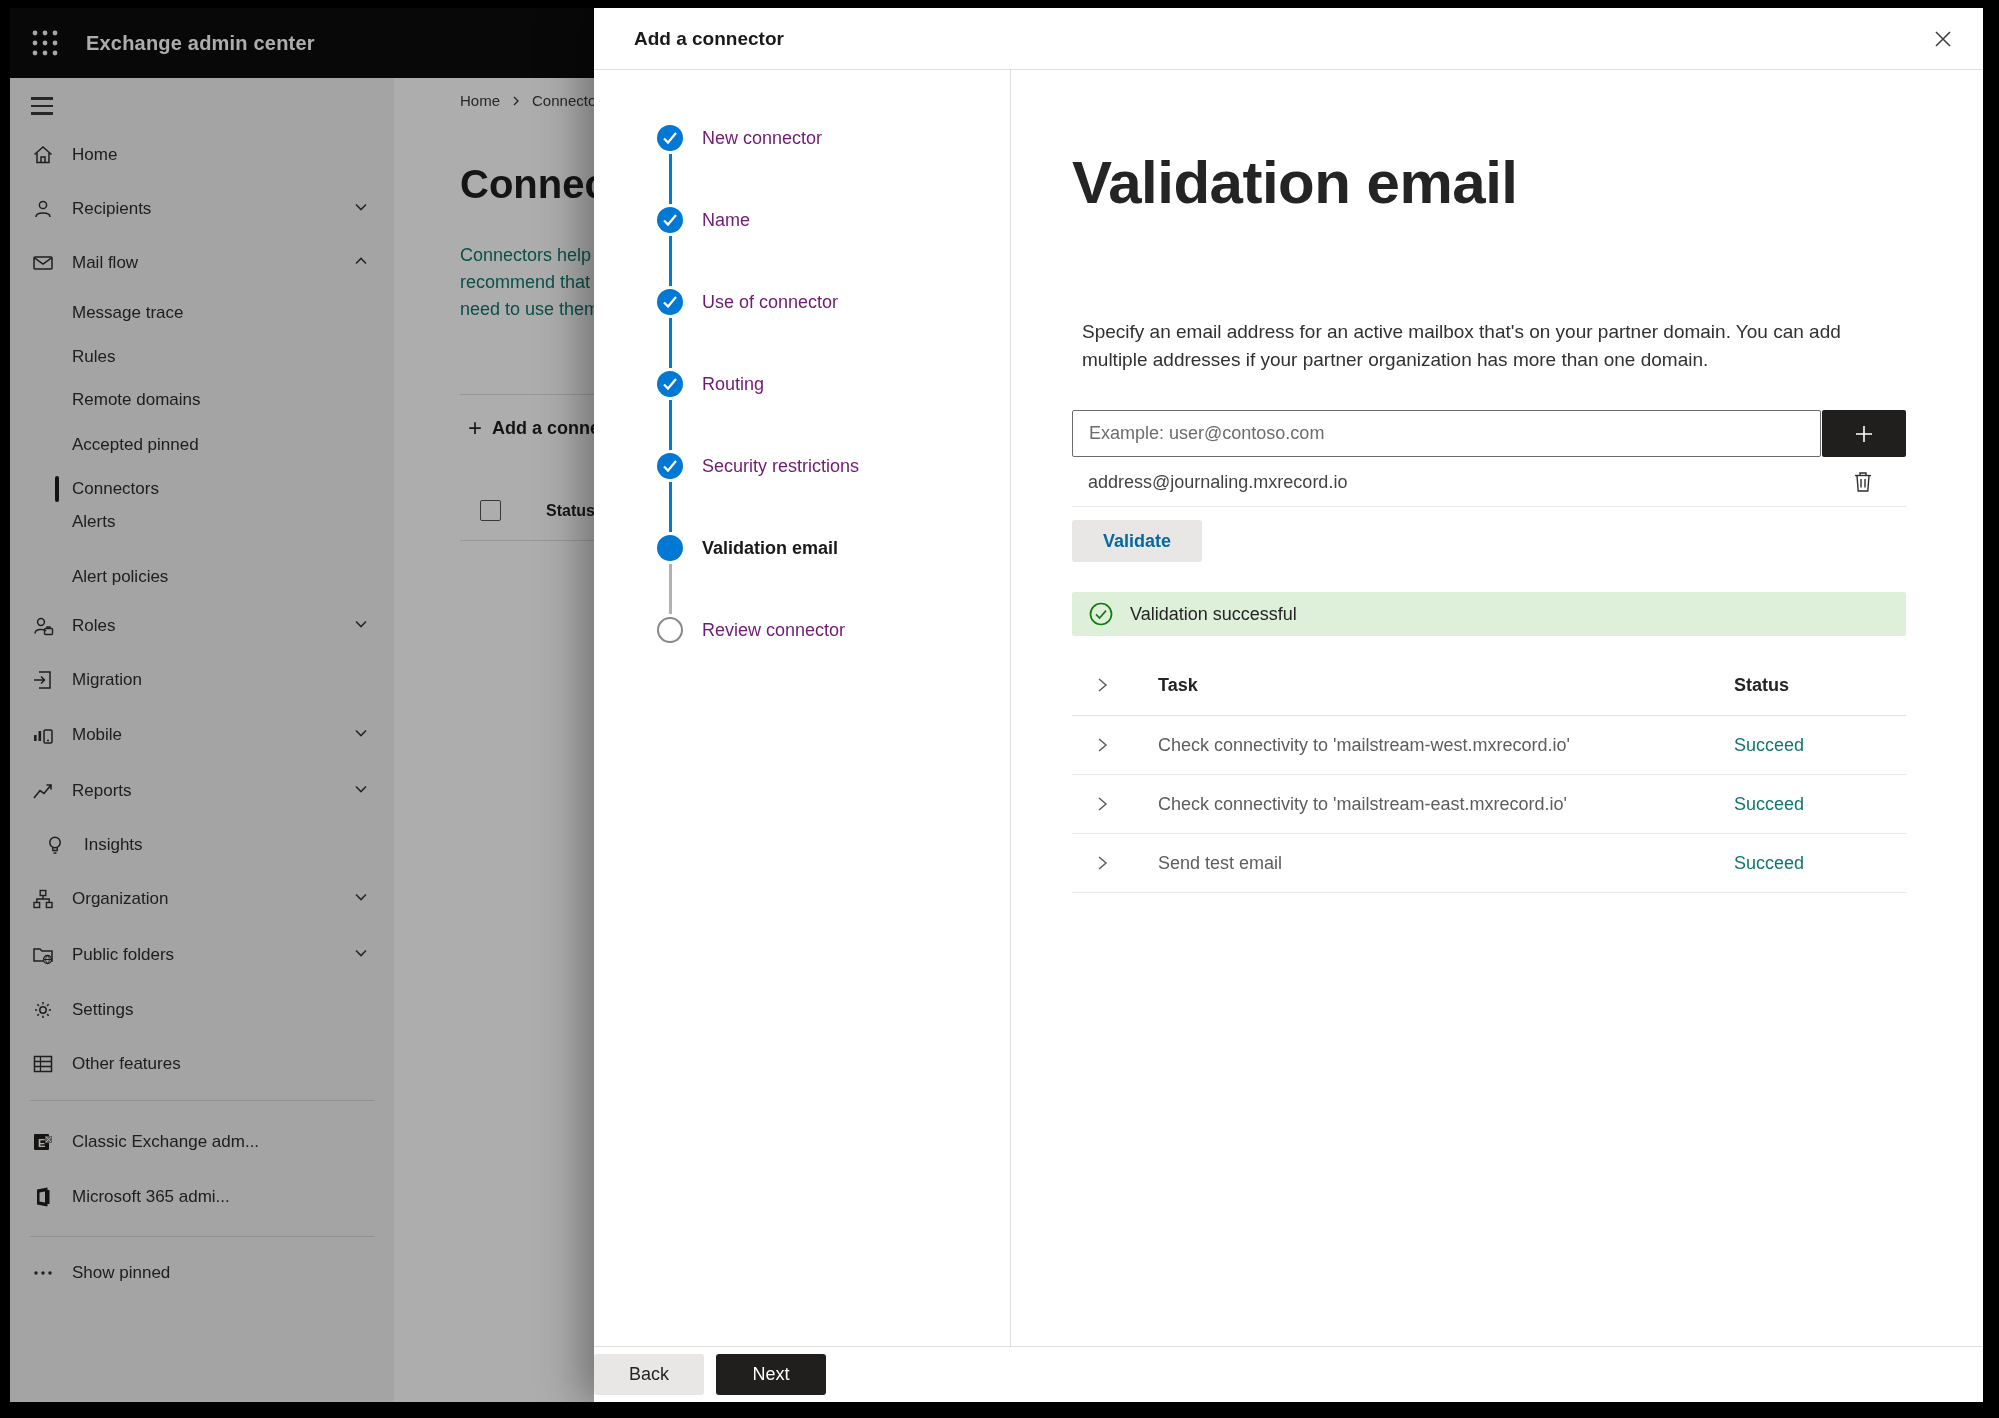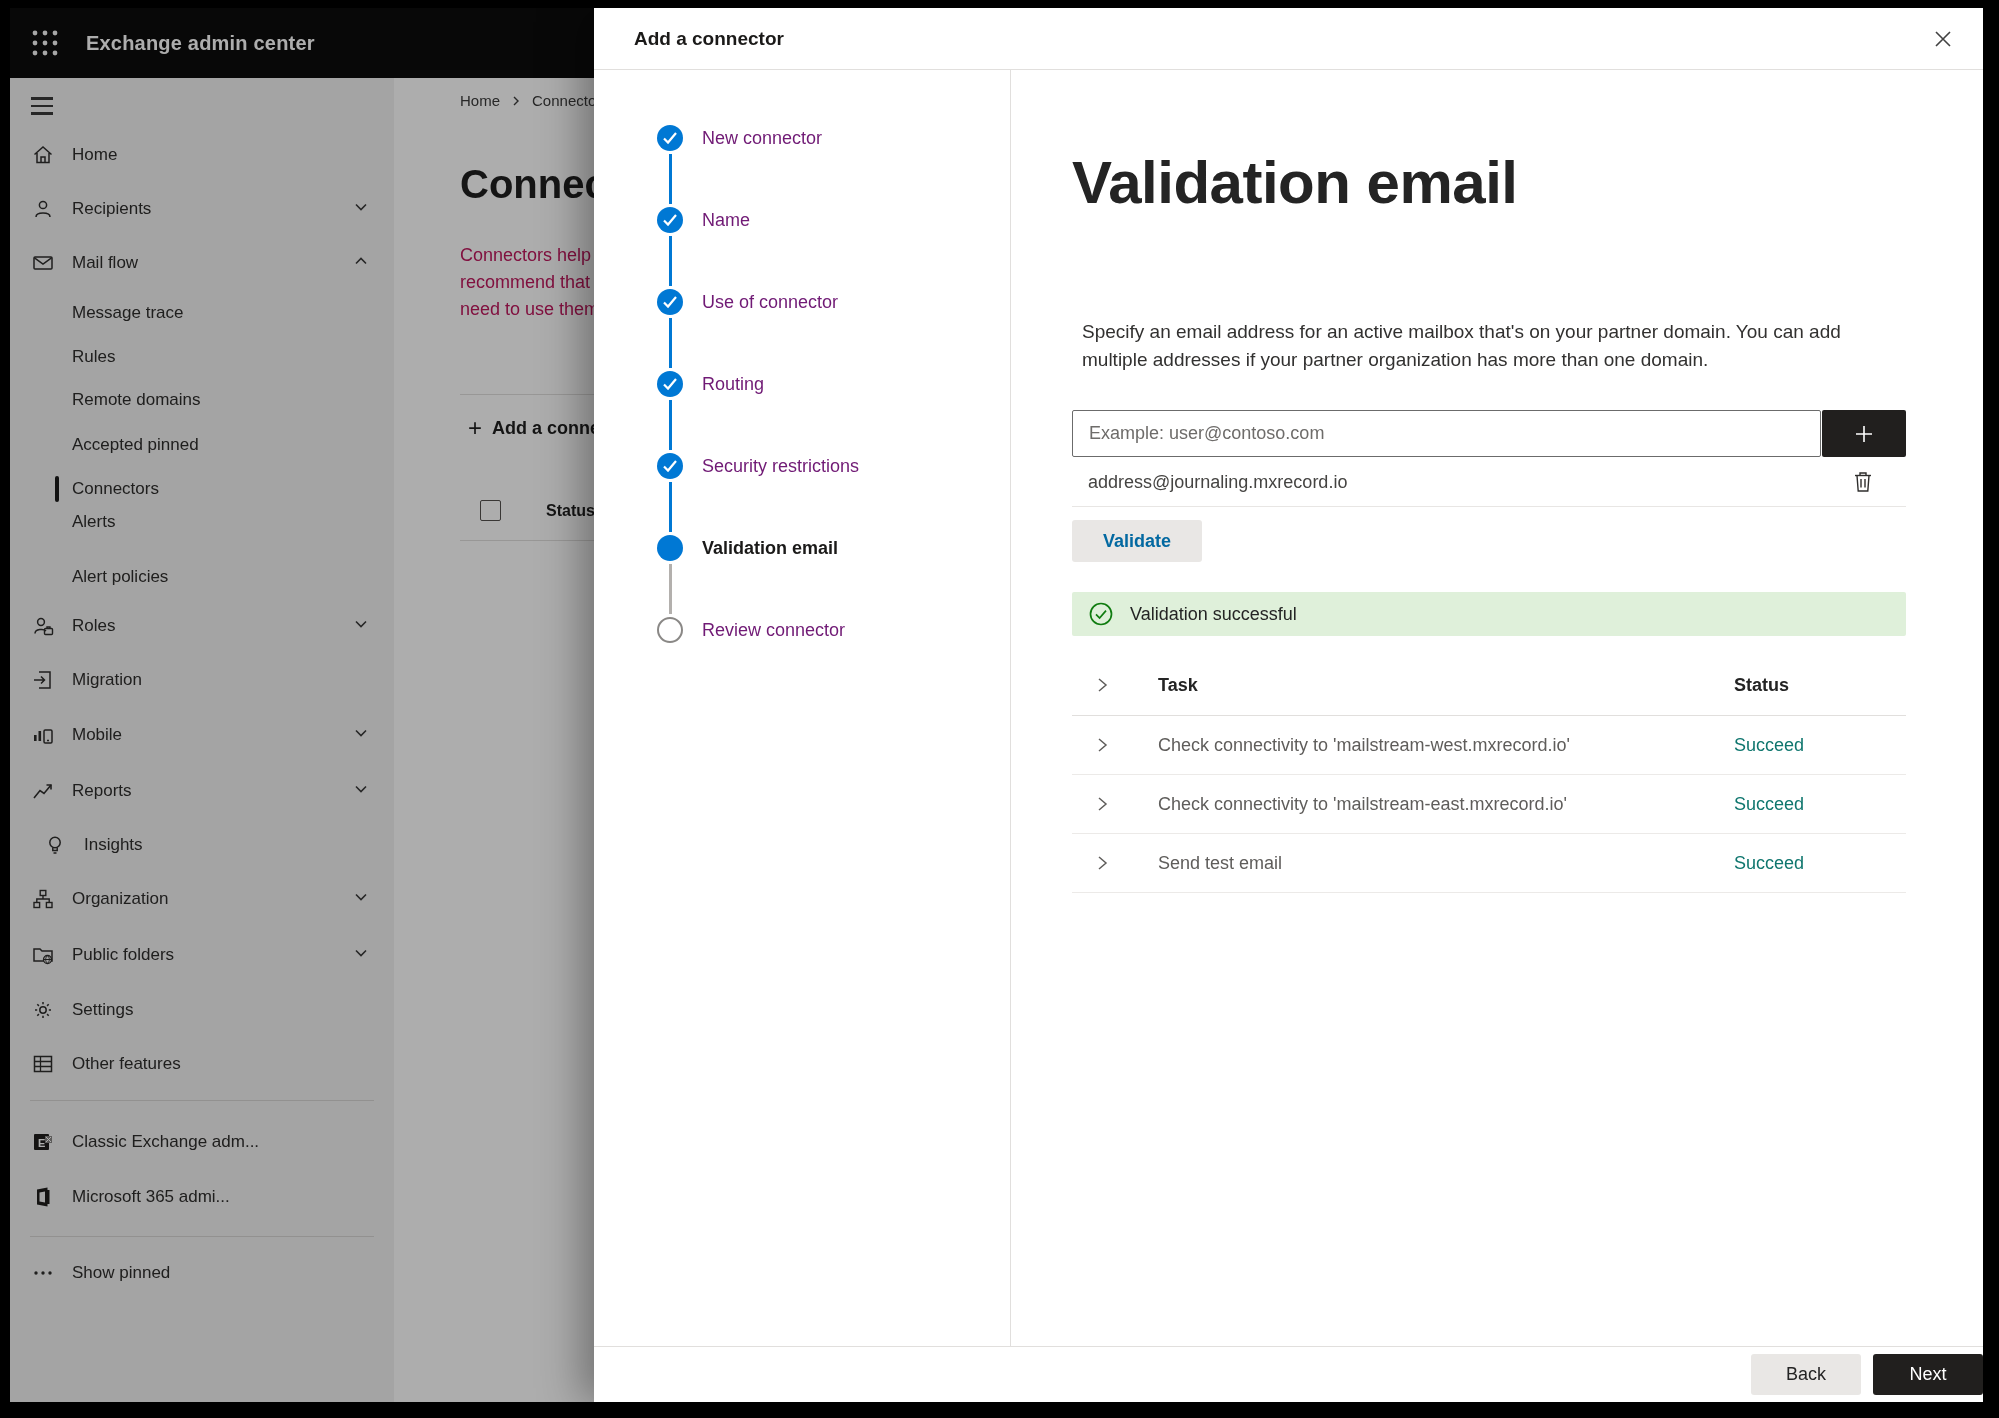--- a/index.html
+++ b/index.html
@@ -25,21 +25,21 @@
     font-size:17px;color:#2f2e2d;white-space:nowrap;}
   .side-item .chev{position:absolute;left:342px;top:50%;transform:translateY(-50%);color:#3a3a3a;}
   .side-item .selbar{position:absolute;left:45px;top:50%;transform:translateY(-50%);
     width:4px;height:26px;background:#1b1b1b;border-radius:2px;}
   .side-divider{position:absolute;left:20px;width:344px;height:1px;background:#d8d6d4;}
 
   .bgpage{position:absolute;left:384px;top:70px;right:0;bottom:0;background:#fff;z-index:1;}
   .crumb{position:absolute;left:66px;top:14px;font-size:15px;color:#3b3b3b;display:flex;gap:10px;align-items:center;}
   .crumb .link{cursor:pointer;}
   .bg-h1{position:absolute;left:66px;top:84px;font-size:40px;font-weight:700;color:#1f1f1f;white-space:nowrap;}
-  .bg-para{position:absolute;left:66px;top:164px;font-size:18px;color:#be185d;line-height:27px;white-space:nowrap;}
+  .bg-para{position:absolute;left:66px;top:164px;font-size:18px;color:#0f766e;line-height:27px;white-space:nowrap;}
   .bg-divider{position:absolute;left:66px;top:316px;width:400px;height:1px;background:#e1dfdd;}
   .bg-add{position:absolute;left:74px;top:336px;font-size:18px;font-weight:600;color:#1f1f1f;
     display:flex;align-items:center;gap:10px;white-space:nowrap;cursor:pointer;}
   .bg-add .plus{font-size:24px;font-weight:400;}
   .bg-checkbox{position:absolute;left:86px;top:422px;width:21px;height:21px;border:1.5px solid #55514e;
     border-radius:2px;background:transparent;cursor:pointer;}
   .bg-status{position:absolute;left:152px;top:424px;font-size:16px;font-weight:600;color:#1f1f1f;}
   .bg-divider2{position:absolute;left:66px;top:462px;width:400px;height:1px;background:#e1dfdd;}
 
   .overlay{position:absolute;inset:0;background:rgba(0,0,0,0.32);z-index:5;}
@@ -93,21 +93,21 @@
   .trow{position:relative;height:59px;border-bottom:1px solid #eceae8;}
   .trow.thead{height:62px;border-bottom-color:#e1dfdd;}
   .trow .rchev{position:absolute;left:22px;top:50%;transform:translateY(-50%);color:#5f5d5b;cursor:pointer;
     display:flex;align-items:center;}
   .trow .task{position:absolute;left:86px;top:50%;transform:translateY(-50%);font-size:18px;color:#5f5d5b;white-space:nowrap;}
   .trow .status{position:absolute;left:662px;top:50%;transform:translateY(-50%);font-size:18px;color:#0f766e;}
   .trow.thead .task,.trow.thead .status{color:#242424;font-weight:700;}
 
   
   .modal-footer{position:absolute;left:0;right:0;bottom:0;height:56px;border-top:1px solid #e1dfdd;
-    background:#fff;display:flex;align-items:center;justify-content:flex-end;gap:12px;}
+    background:#fff;display:flex;align-items:center;justify-content:flex-start;gap:12px;}
   .btn{height:41px;min-width:110px;border-radius:3px;font-size:18px;border:none;cursor:pointer;padding:0 24px;}
   .btn.secondary{background:#e9e7e5;color:#242424;}
   .btn.primary{background:#211f1e;color:#fff;}
 </style>
 </head>
 <body>
 
 <div class="stage">
   <div class="app">
 

